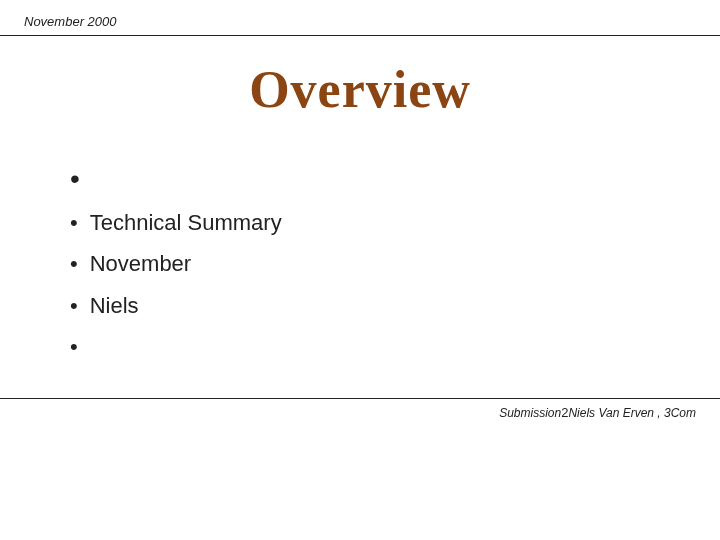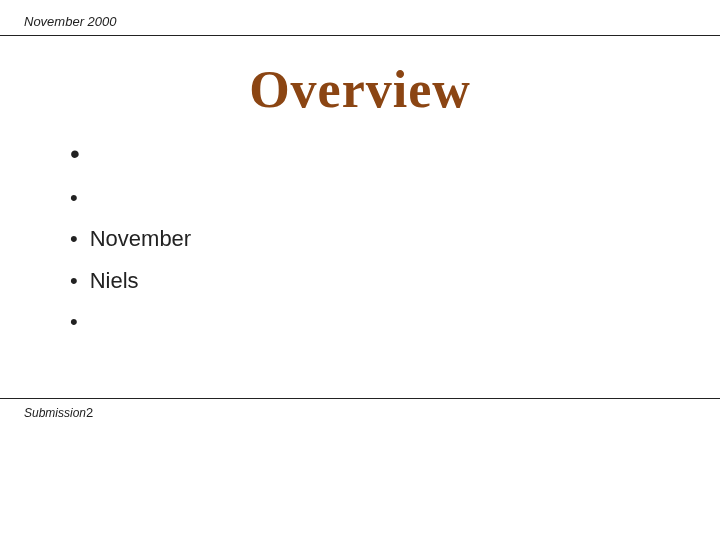--- a/index.html
+++ b/index.html
@@ -42,21 +42,21 @@
 
     .header-right {
       font-size: 13px;
       color: #222;
       font-style: italic;
     }
 
     .title-area {
       text-align: center;
       margin-top: 24px;
-      margin-bottom: 14px;
+      margin-bottom: 39px;
     }
 
     .title {
       font-size: 52px;
       font-weight: bold;
       color: #8B4513;
       font-family: 'Times New Roman', Times, serif;
       letter-spacing: 1px;
     }
 
@@ -95,21 +95,21 @@
       font-family: Arial, Helvetica, sans-serif;
     }
 
     .footer {
       position: absolute;
       bottom: 0;
       left: 0;
       right: 0;
       border-top: 1.5px solid #222;
       display: flex;
-      justify-content: flex-start;
+      justify-content: flex-end;
       align-items: center;
       padding: 6px 24px 8px 24px;
     }
 
     .footer-left {
       font-size: 12px;
       color: #222;
       font-style: italic;
     }
 
@@ -139,20 +139,21 @@
 
   <div class="content-area">
     <ul class="bullet-list">
 
       <li class="large-bullet">
         <span class="bullet">•</span>
       </li>
 
       <li>
         <span class="bullet">•</span>
+        <span class="bullet-text">Technical Summary</span>
       </li>
 
       <li>
         <span class="bullet">•</span>
         <span class="bullet-text">November</span>
       </li>
 
       <li>
         <span class="bullet">•</span>
         <span class="bullet-text">Niels</span>
@@ -161,15 +162,16 @@
       <li>
         <span class="bullet">•</span>
       </li>
 
     </ul>
   </div>
 
   <div class="footer">
     <span class="footer-left">Submission</span>
     <span class="footer-center">2</span>
+    <span class="footer-right">Niels Van Erven , 3Com</span>
   </div>
 
 </div>
 
 </body></html>

